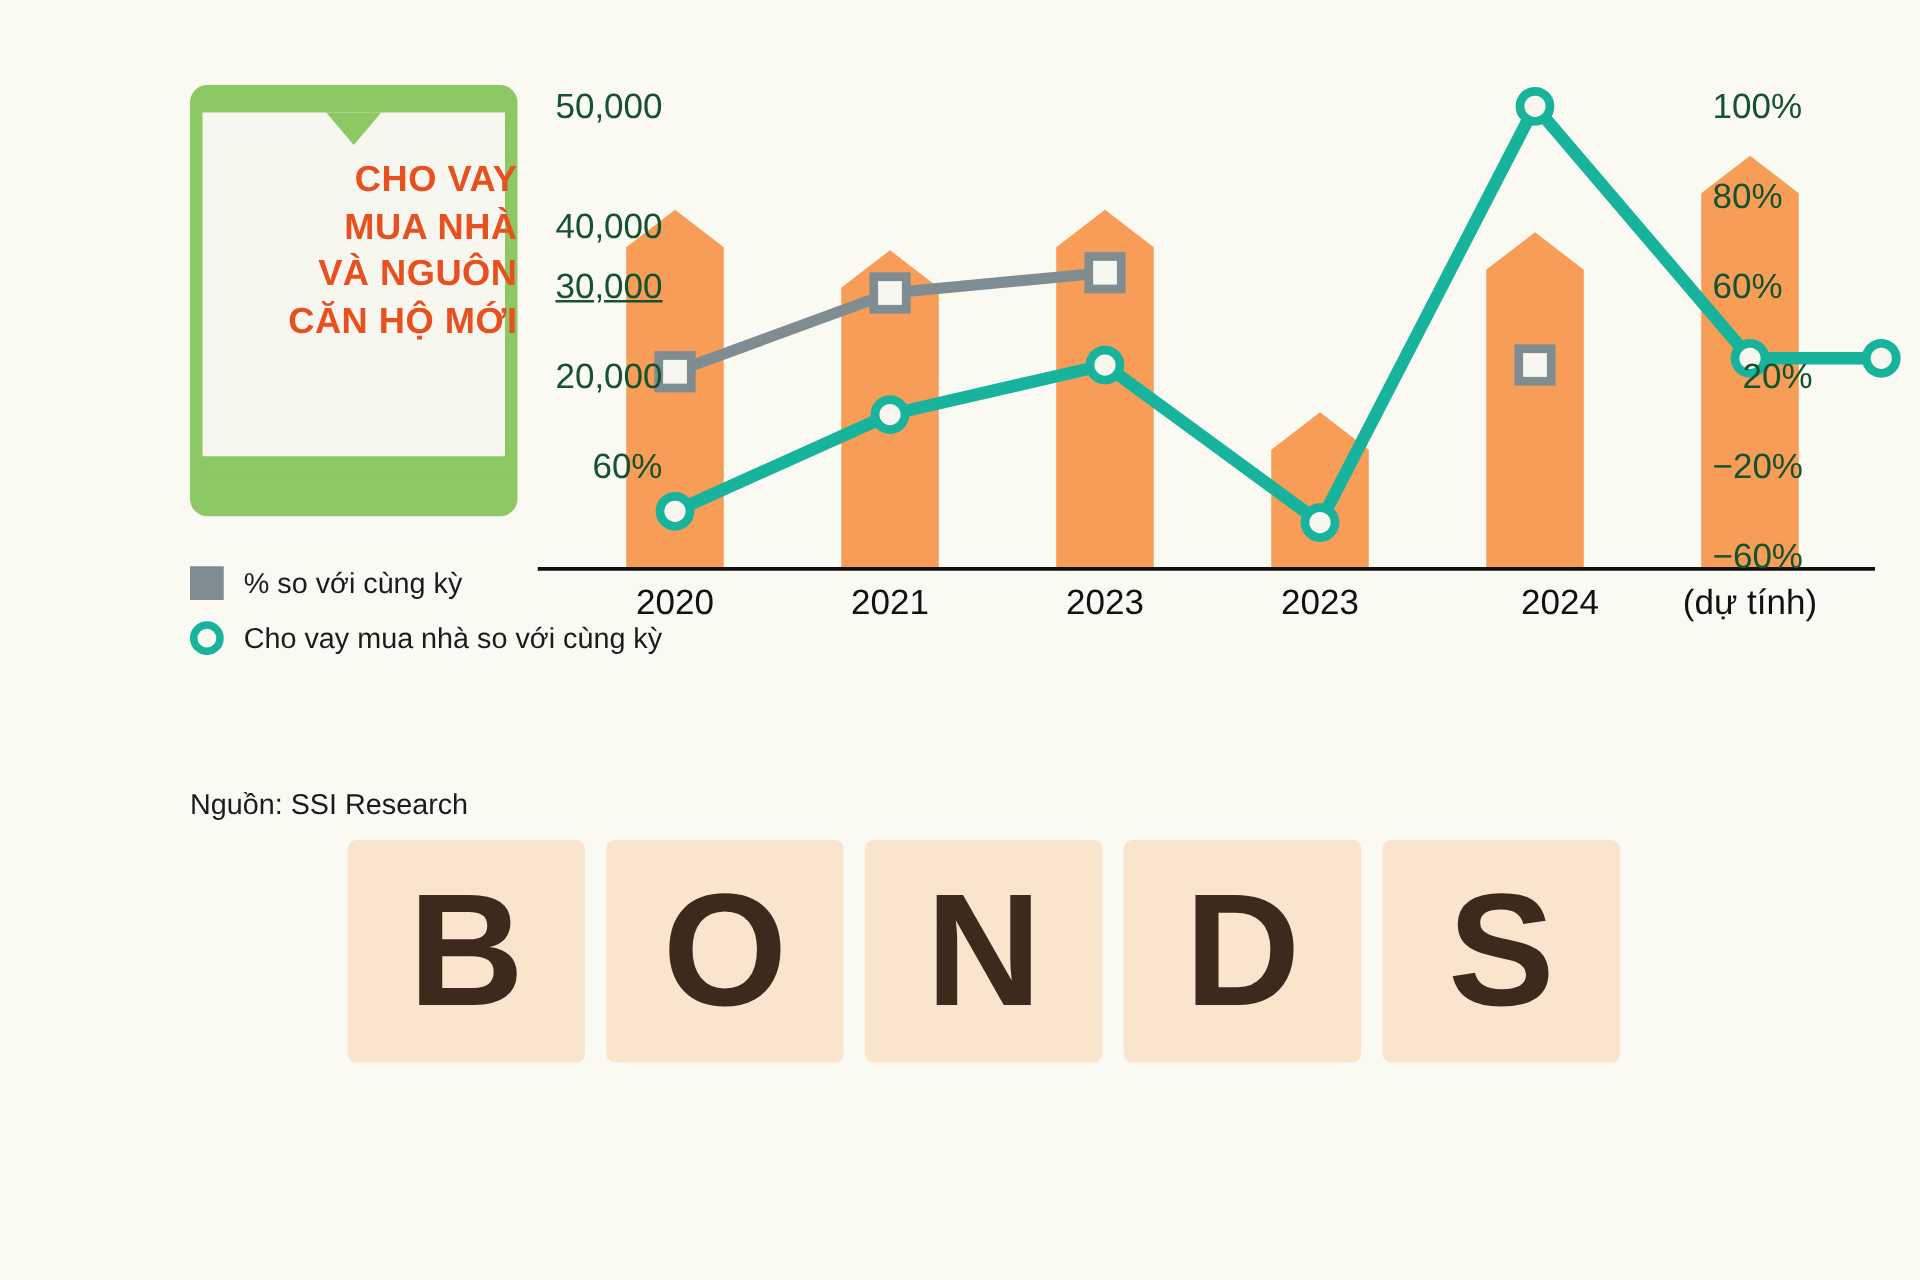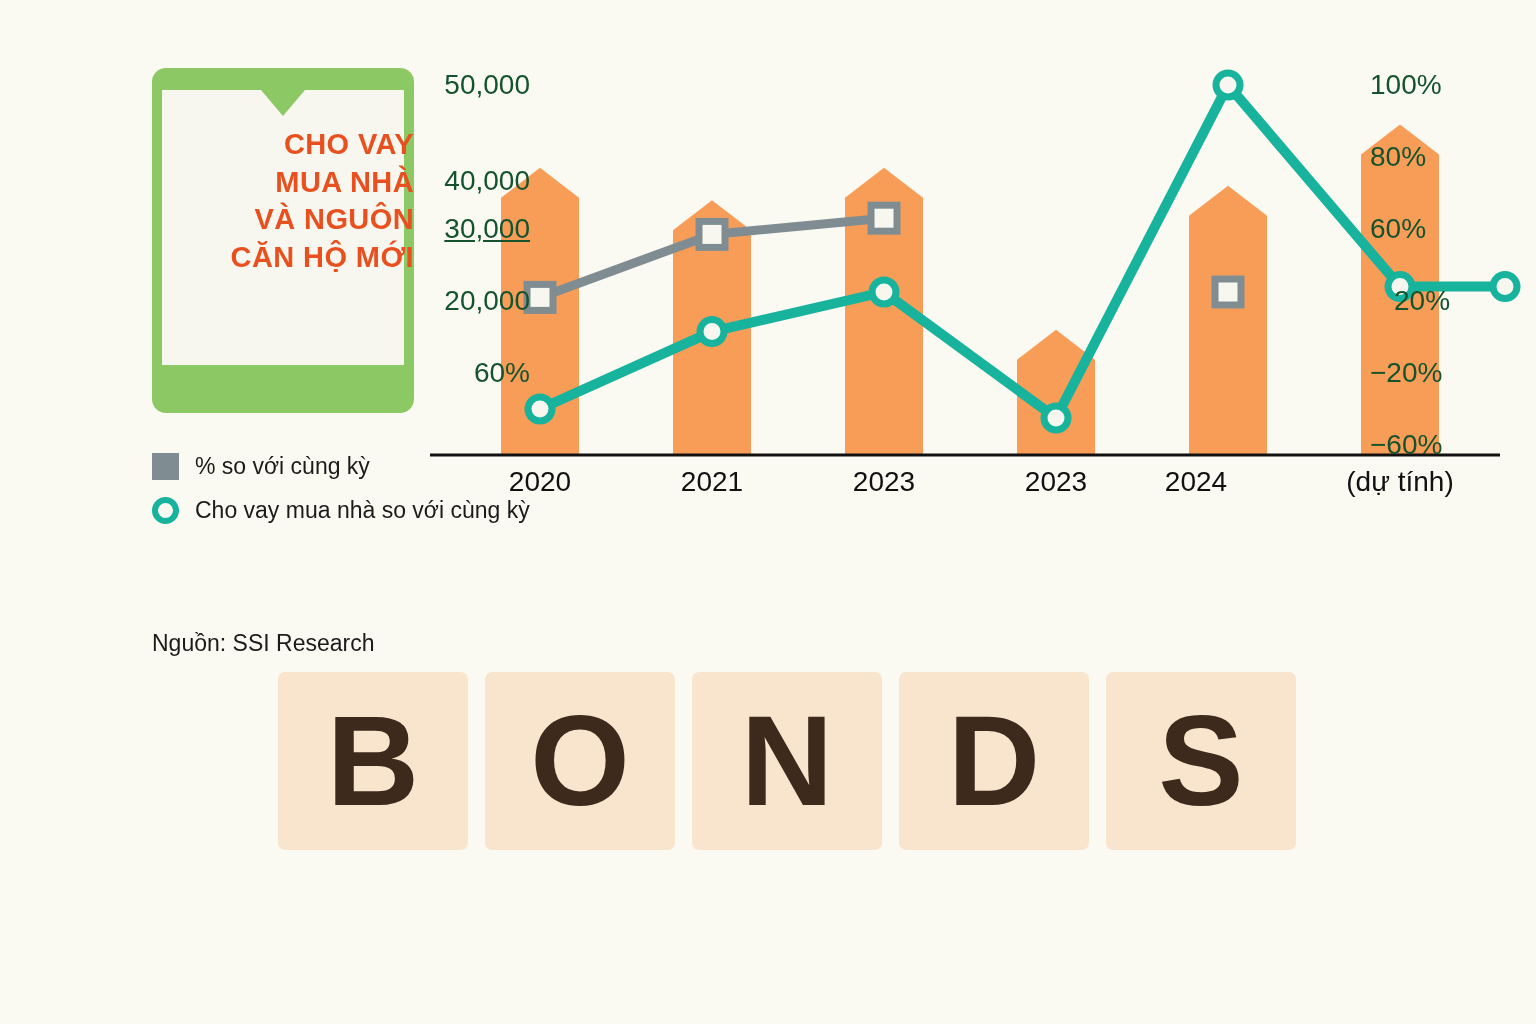--- a/index.html
+++ b/index.html
@@ -132,21 +132,21 @@
     <div class="ytick right" style="top: 25px;">100%</div>
     <div class="ytick right" style="top: 97px;">80%</div>
     <div class="ytick right" style="top: 169px;">60%</div>
     <div class="ytick right" style="top: 241px; margin-left: 24px;">20%</div>
     <div class="ytick right" style="top: 313px;">−20%</div>
     <div class="ytick right" style="top: 385px;">−60%</div>
     <div class="xtick" style="left: 110px;">2020</div>
     <div class="xtick" style="left: 282px;">2021</div>
     <div class="xtick" style="left: 454px;">2023</div>
     <div class="xtick" style="left: 626px;">2023</div>
-    <div class="xtick" style="left: 766px;">2024</div>
+    <div class="xtick" style="left: 818px;">2024</div>
     <div class="xtick" style="left: 970px;">(dự tính)</div>
   </div>
 
 <div id="bonds">
   <div class="tile">
       <span>B</span>
     </div>
   <div class="tile">
       <span>O</span>
     </div>

